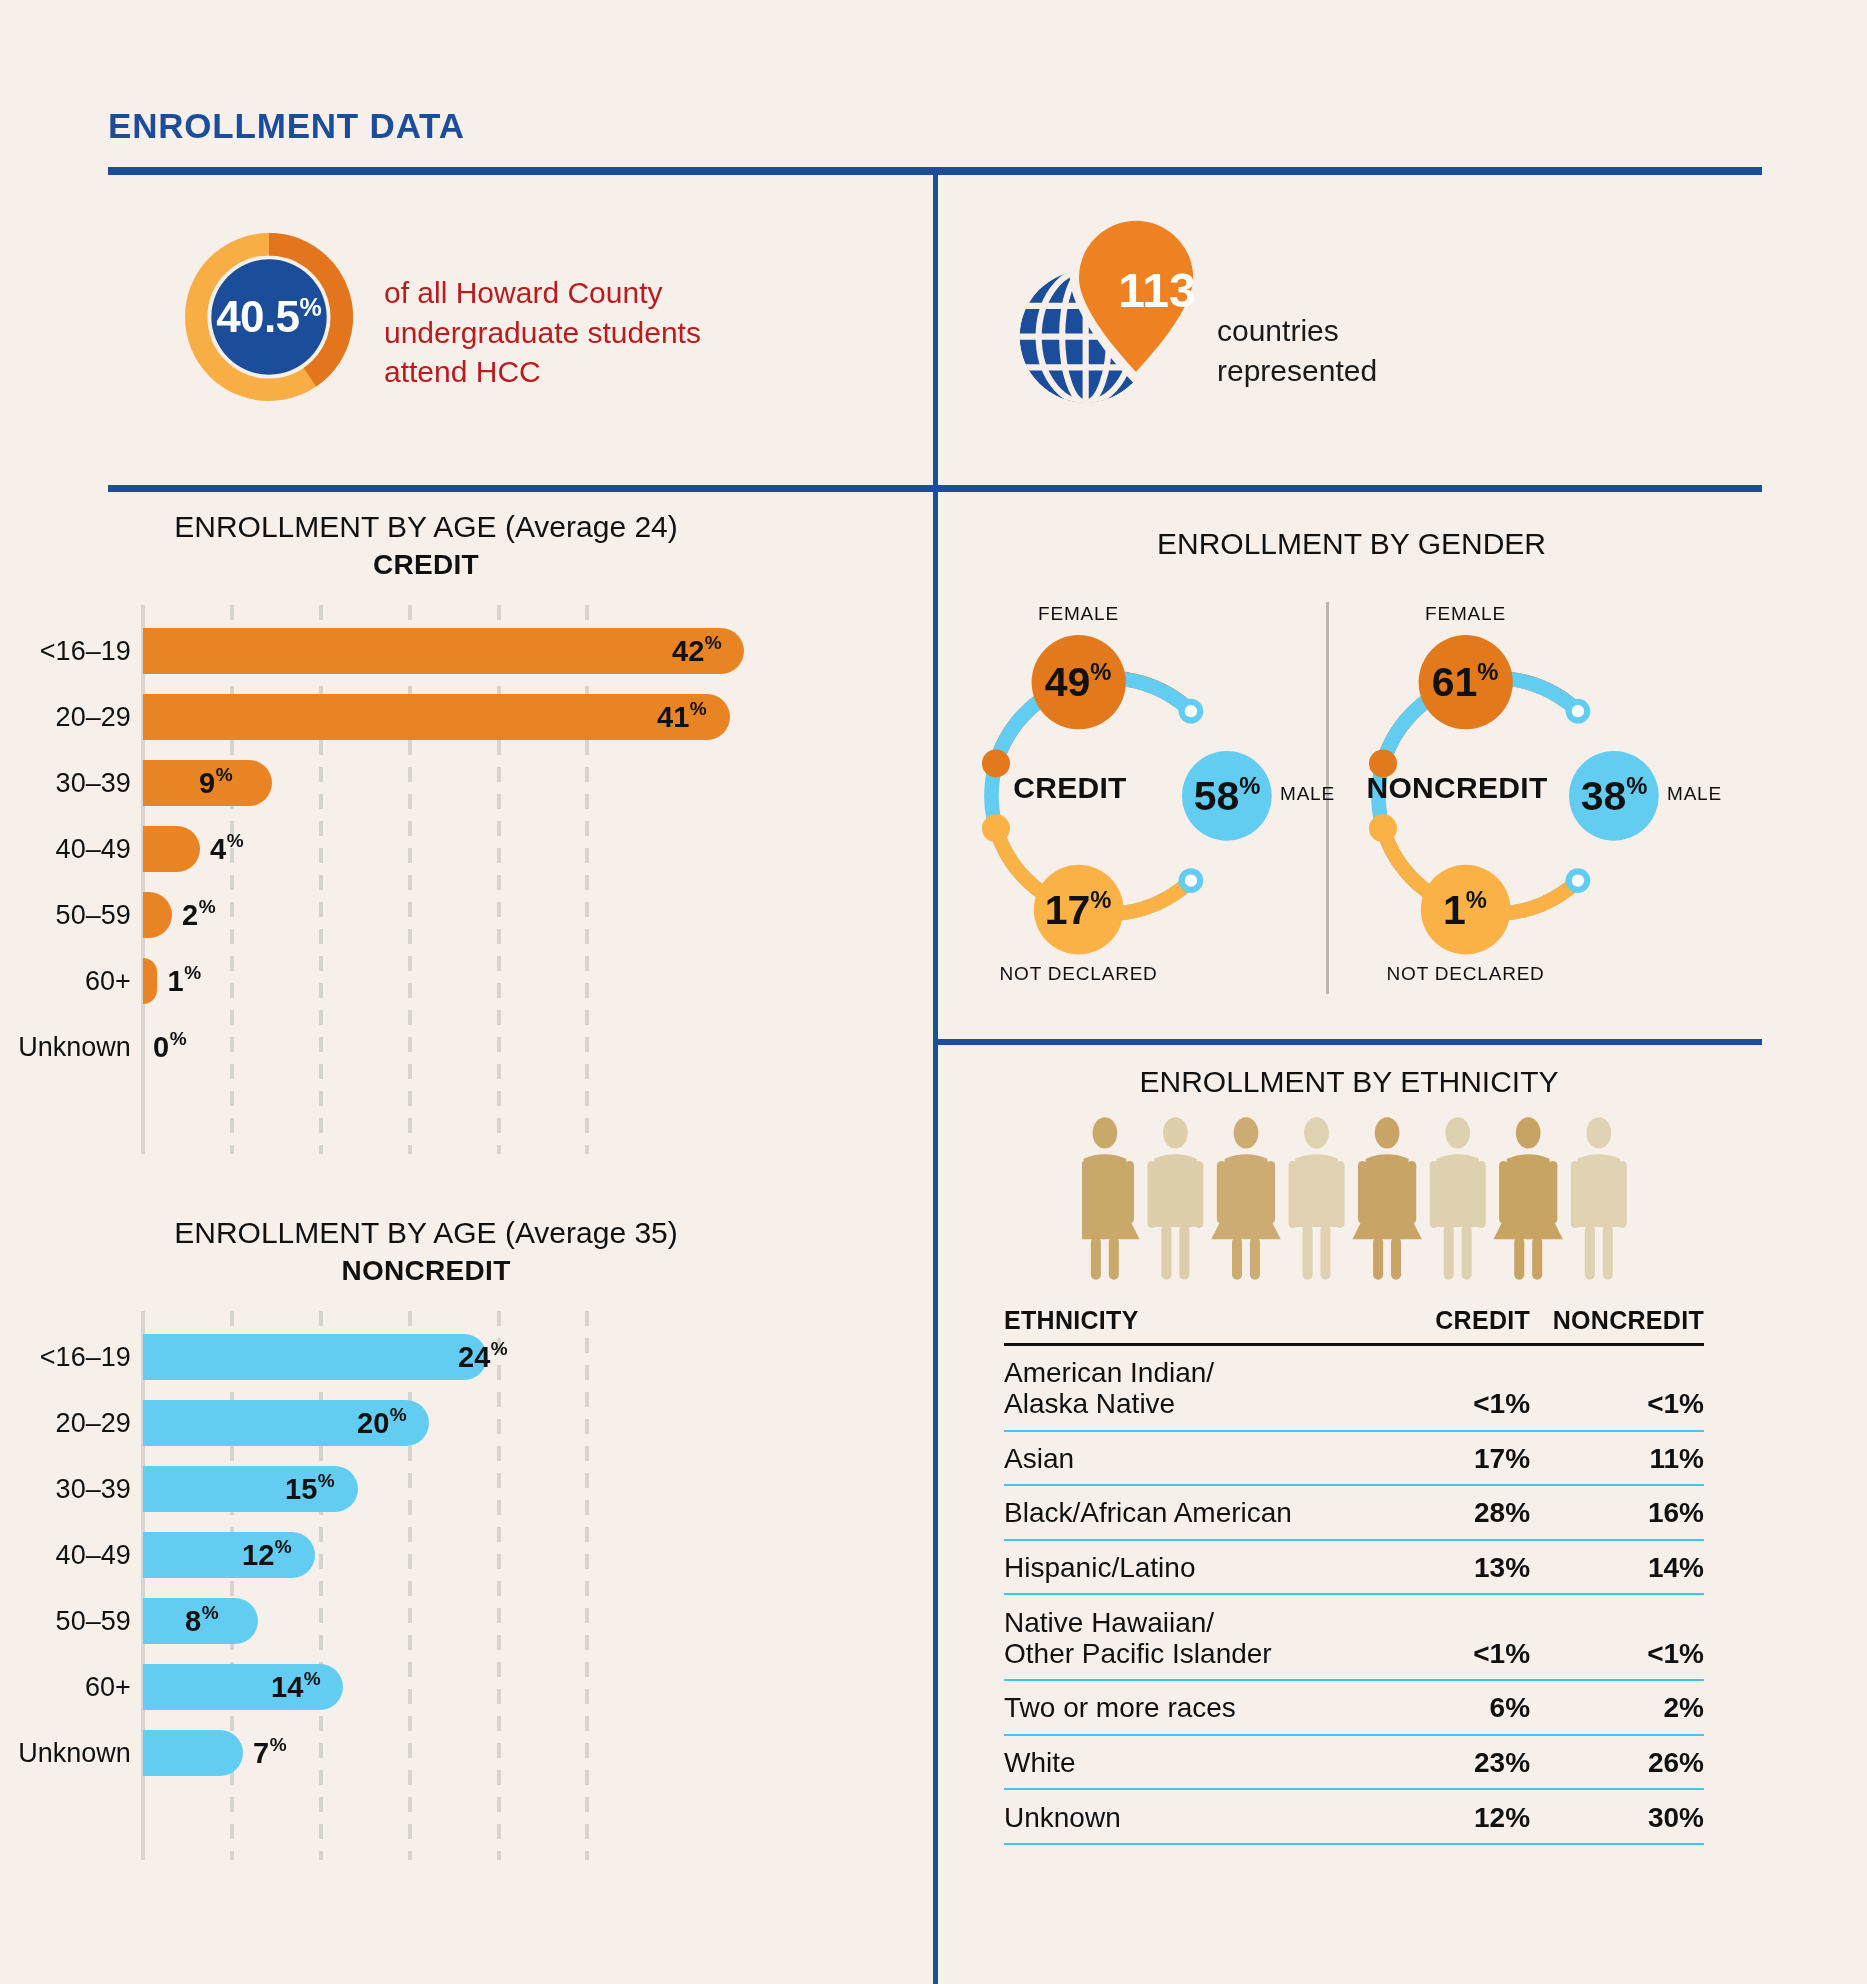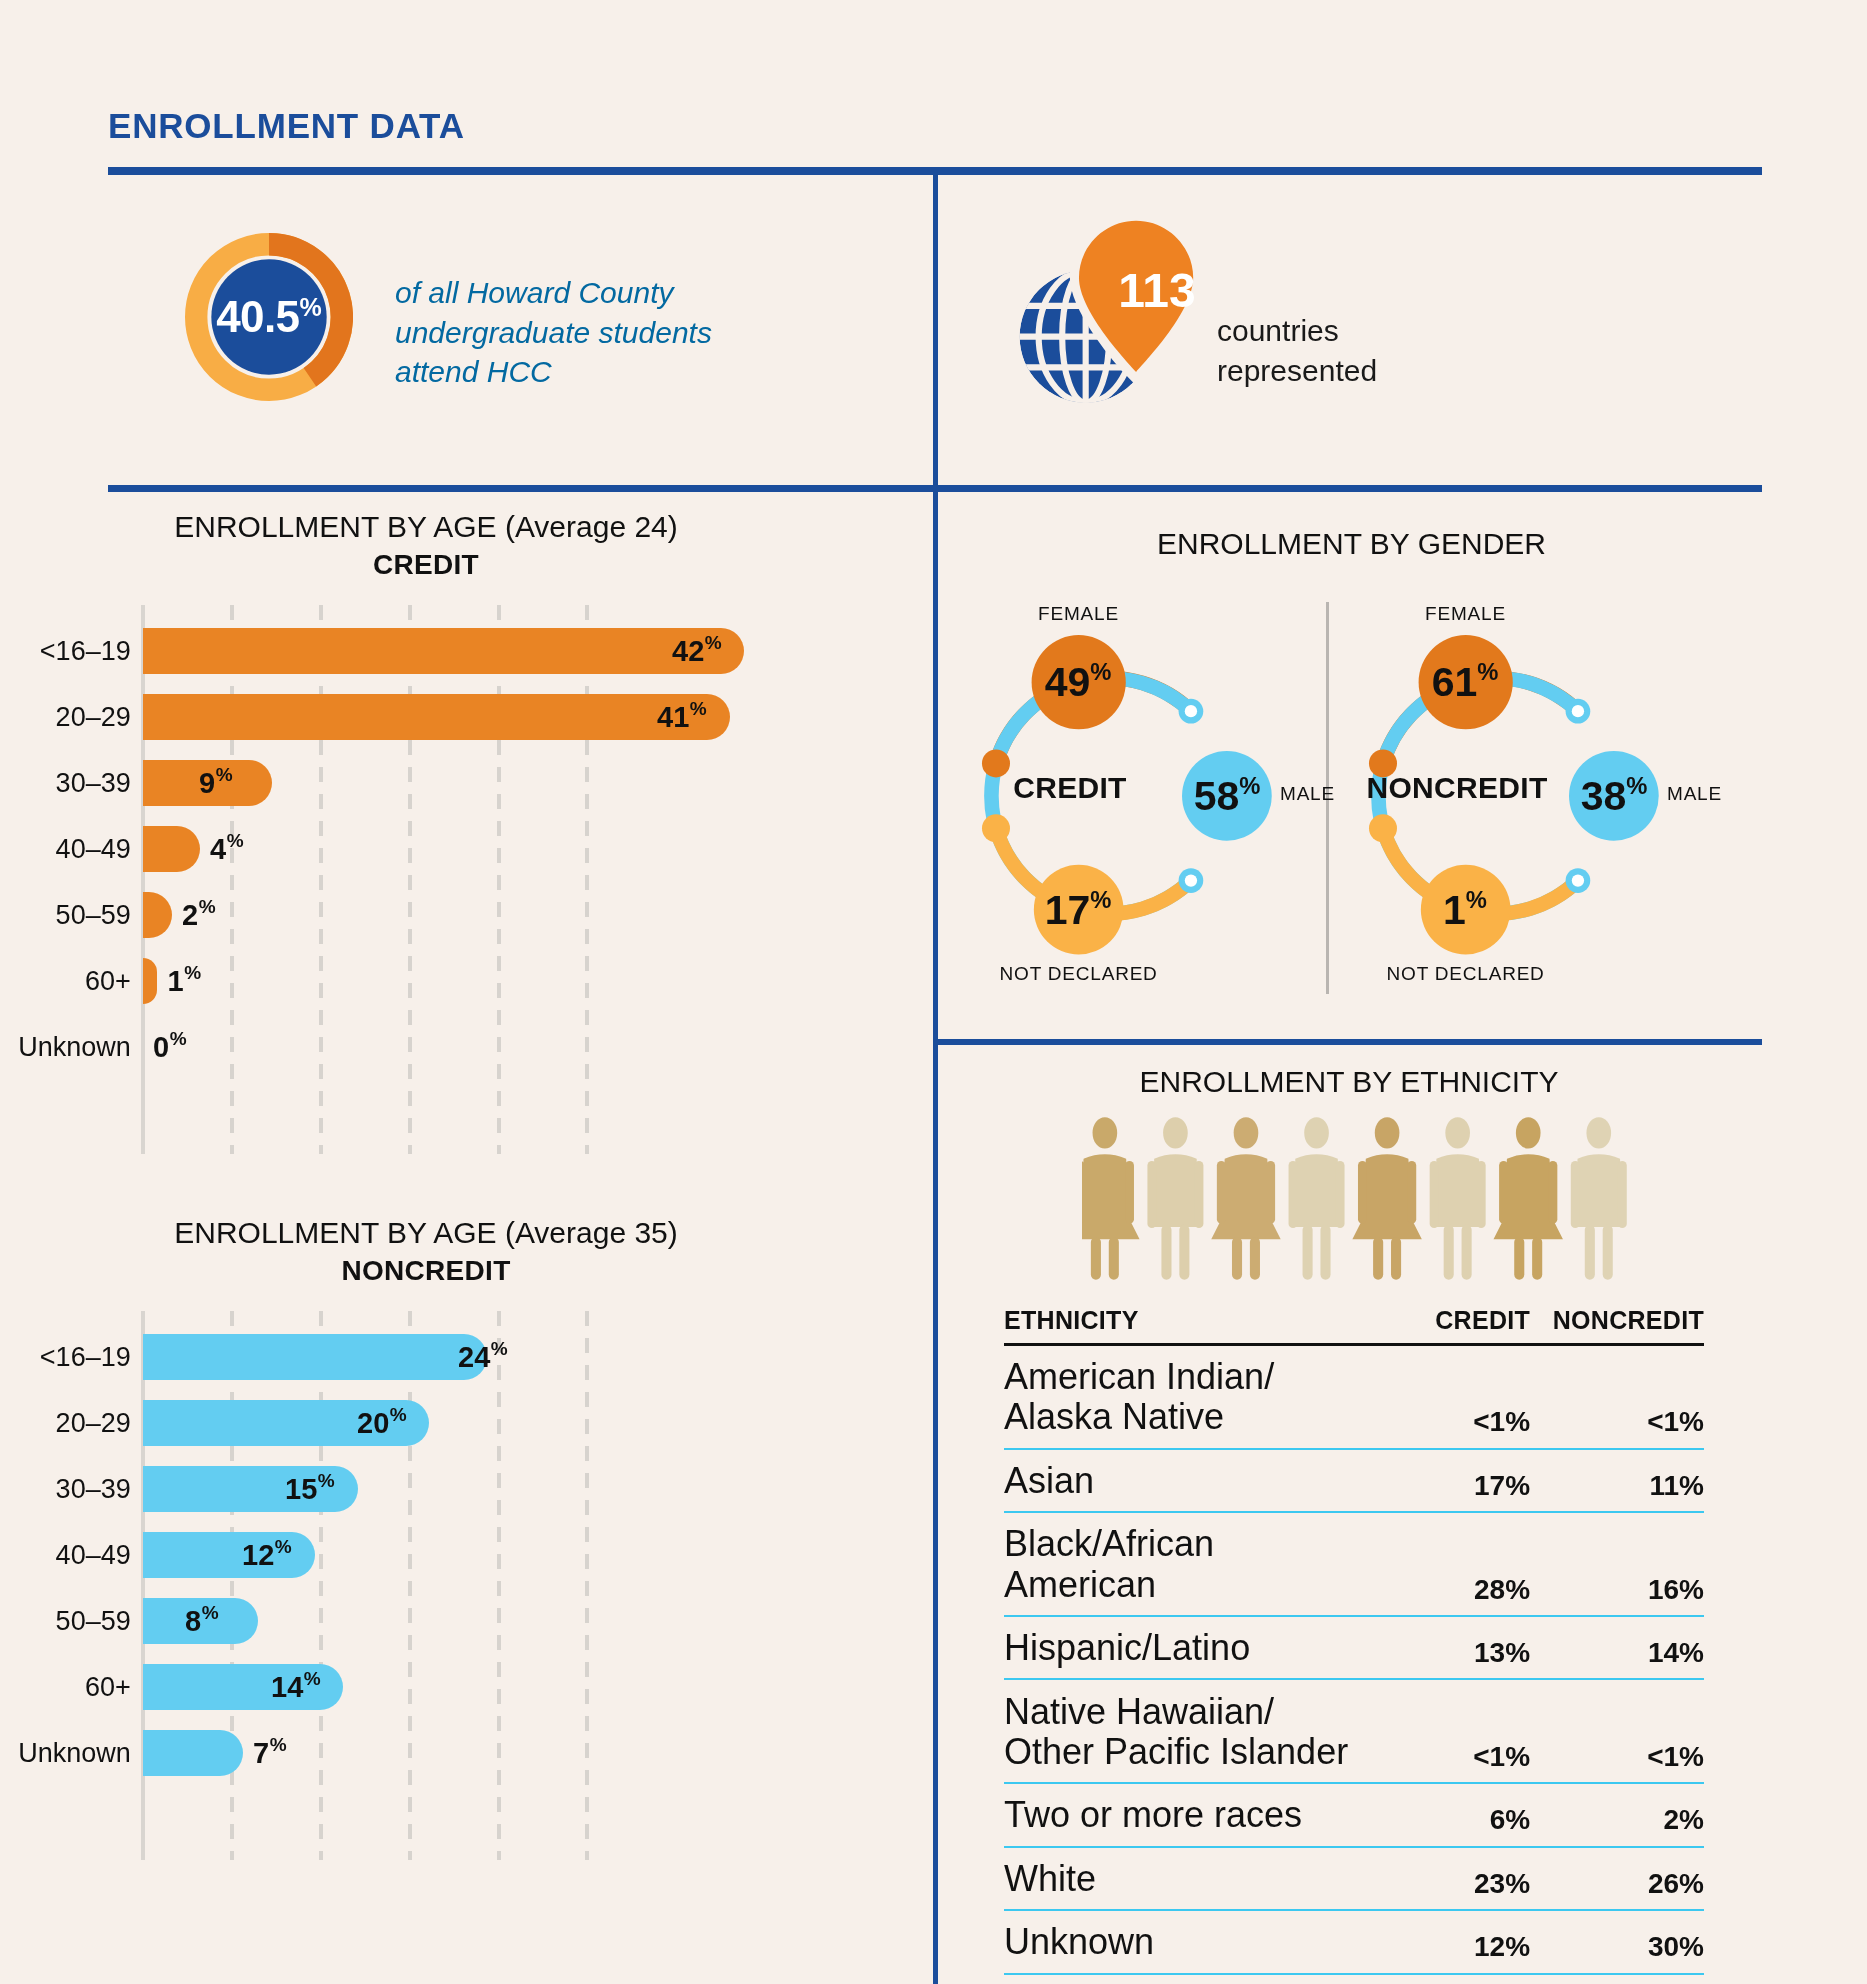--- a/index.html
+++ b/index.html
@@ -38,22 +38,22 @@
   #donut-block{ position:absolute; left:185px; top:233px; }
   #donut-svg{ display:block; }
   #donut-value{
     position:absolute; left:0; top:0; width:168px; height:168px;
     display:flex; align-items:center; justify-content:center;
     color:#fff; pointer-events:none;
   }
   #donut-value .num{ font-size:44px; font-weight:bold; letter-spacing:-0.6px; }
   #donut-value .pct{ font-size:25px; font-weight:bold; vertical-align:super; position:relative; top:-10px; }
   #donut-caption{
-    position:absolute; left:395px; top:273px; width:392px;
-    font-size:30px; line-height:1.32; font-weight:300; color:#0369a1;font-style:italic;
+    position:absolute; left:384px; top:273px; width:392px;
+    font-size:30px; line-height:1.32; font-weight:300; color:#b91c1c;
   }
 
   
   #globe-block{ position:absolute; left:1014px; top:216px; width:196px; height:202px; }
   #globe-caption{
     position:absolute; left:1217px; top:311px; width:235px;
     font-size:30px; line-height:1.32; font-weight:300; color:#1a1a1a;
   }
   #pin-num{
     position:absolute; left:1104px; top:263px; width:106px;
@@ -116,21 +116,21 @@
   #eth-table{
     position:absolute; left:1004px; top:1306px; width:700px;
     border-collapse:collapse;
   }
   #eth-table th{
     font-size:25px; font-weight:bold; letter-spacing:0.3px; padding:0 0 7.8px 0;
     border-bottom:3.4px solid #111; text-align:left; vertical-align:bottom;
   }
   #eth-table th.n{ text-align:right; }
   #eth-table td{
-    font-size:36px; font-weight:300; padding:11.2px 0 10px 0;
+    font-size:28px; font-weight:300; padding:11.2px 0 10px 0;
     border-bottom:2.8px solid #3cc8f0; vertical-align:bottom; line-height:1.12;
   }
   #eth-table td.n{ text-align:right; font-weight:bold; font-size:28px; white-space:nowrap; }
   #eth-table col.c1{ width:359px; }
   #eth-table col.c2{ width:168px; }
   #eth-table col.c3{ width:174px; }
 </style>
 </head>
 <body>
 

